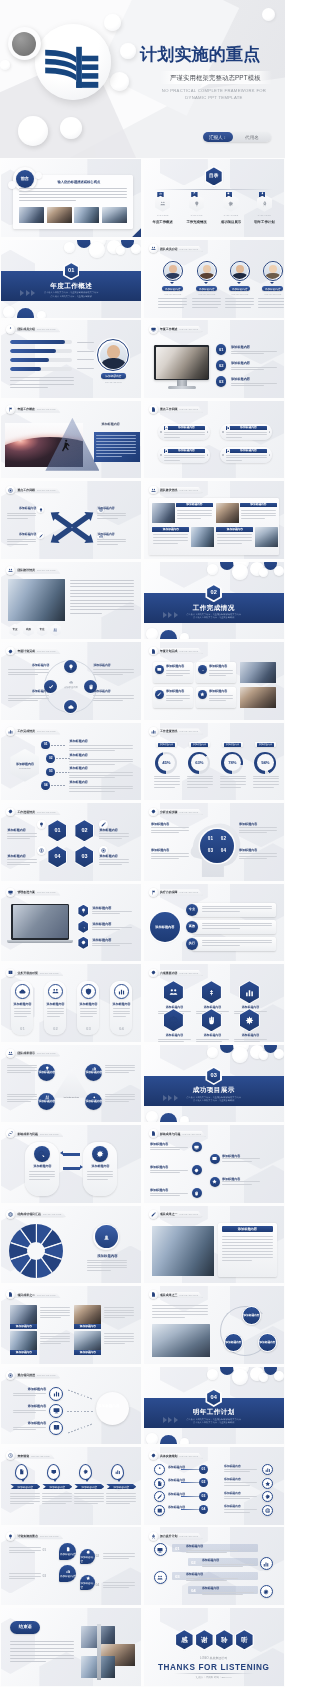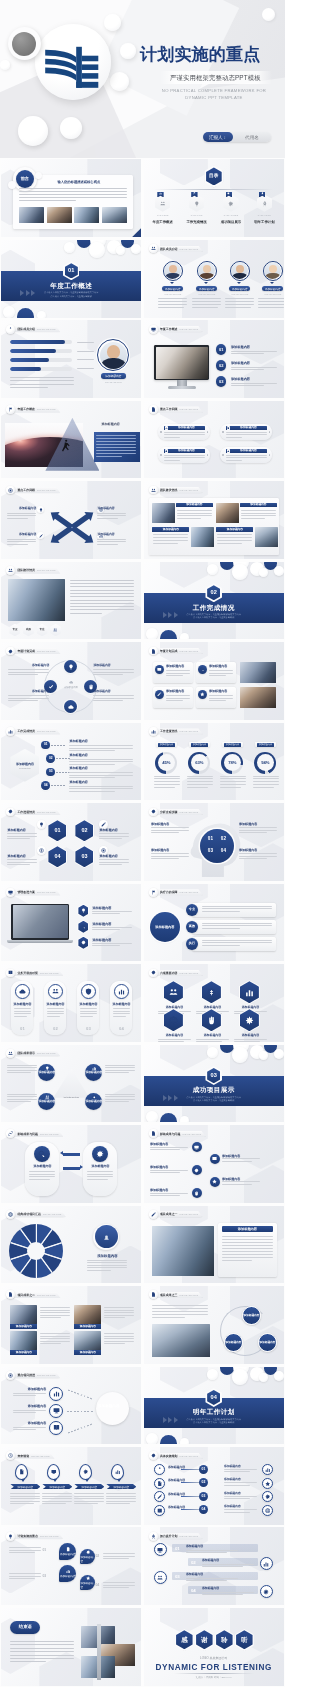--- a/index.html
+++ b/index.html
@@ -2634,19 +2634,19 @@
           <div class="poly p5"></div>
           <div class="hexw" style="left:31px;top:21px;width:19px;height:22px;box-shadow:0 1px 2px rgba(0,0,0,.12)"></div>
           <div class="hex" style="left:32.2px;top:22.4px;width:16.5px;height:19px;font-size:6.4px;font-weight:bold">感</div>
           <div class="hexw" style="left:51px;top:21px;width:19px;height:22px;box-shadow:0 1px 2px rgba(0,0,0,.12)"></div>
           <div class="hex" style="left:52.2px;top:22.4px;width:16.5px;height:19px;font-size:6.4px;font-weight:bold">谢</div>
           <div class="hexw" style="left:71px;top:21px;width:19px;height:22px;box-shadow:0 1px 2px rgba(0,0,0,.12)"></div>
           <div class="hex" style="left:72.2px;top:22.4px;width:16.5px;height:19px;font-size:6.4px;font-weight:bold">聆</div>
           <div class="hexw" style="left:91px;top:21px;width:19px;height:22px;box-shadow:0 1px 2px rgba(0,0,0,.12)"></div>
           <div class="hex" style="left:92.2px;top:22.4px;width:16.5px;height:19px;font-size:6.4px;font-weight:bold">听</div>
           <div class="ftx" style="left:0px;top:49px;font-size:3.0px;color:#8e939b;width:139.7px;text-align:center;">LOGO 某某集团公司</div>
-          <div class="ftx" style="left:0px;top:55px;font-size:8.2px;color:#24417c;font-weight:bold;width:139.7px;text-align:center;letter-spacing:0.6px;">DYNAMIC FOR LISTENING</div>
+          <div class="ftx" style="left:0px;top:55px;font-size:8.2px;color:#24417c;font-weight:bold;width:139.7px;text-align:center;letter-spacing:0.6px;">THANKS FOR LISTENING</div>
           <div class="thline"></div>
           <div class="ftx" style="left:0px;top:68px;font-size:2.5px;color:#9aa0a7;width:139.7px;text-align:center;">汇报人：代用名    时间：20XX.XX</div>
         </div>
       </div>
     </div>
 </div>
 
 </body></html>

